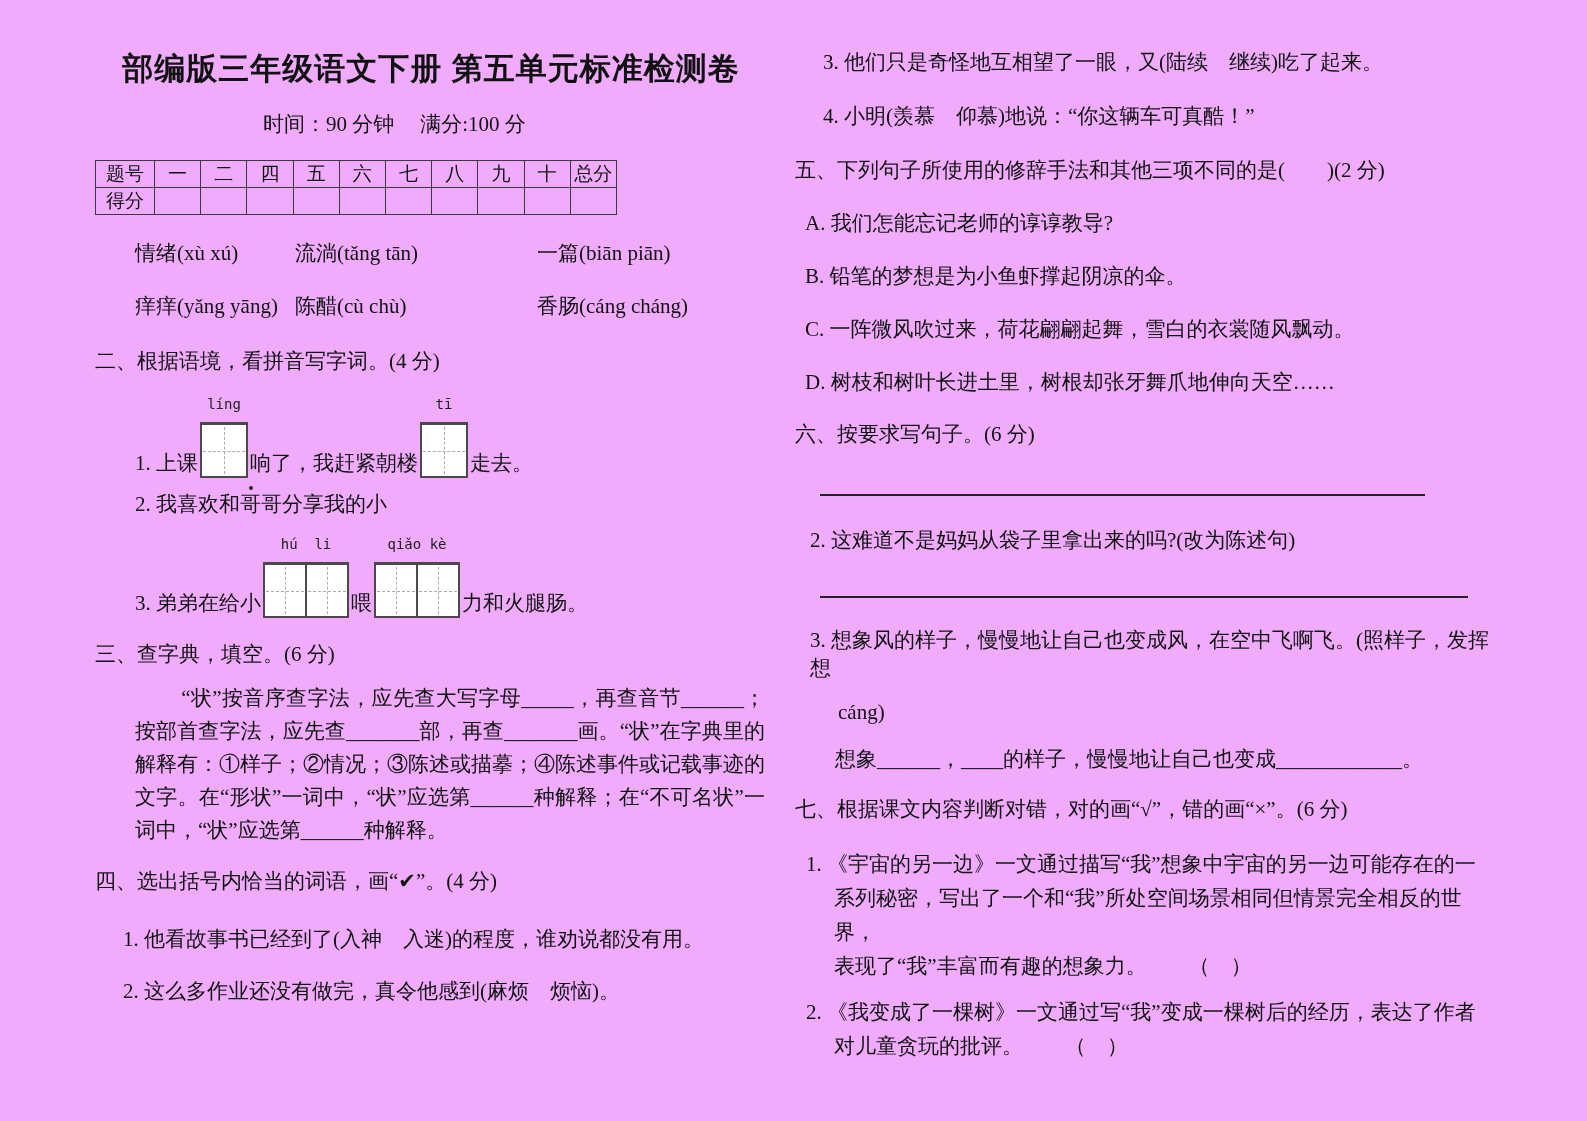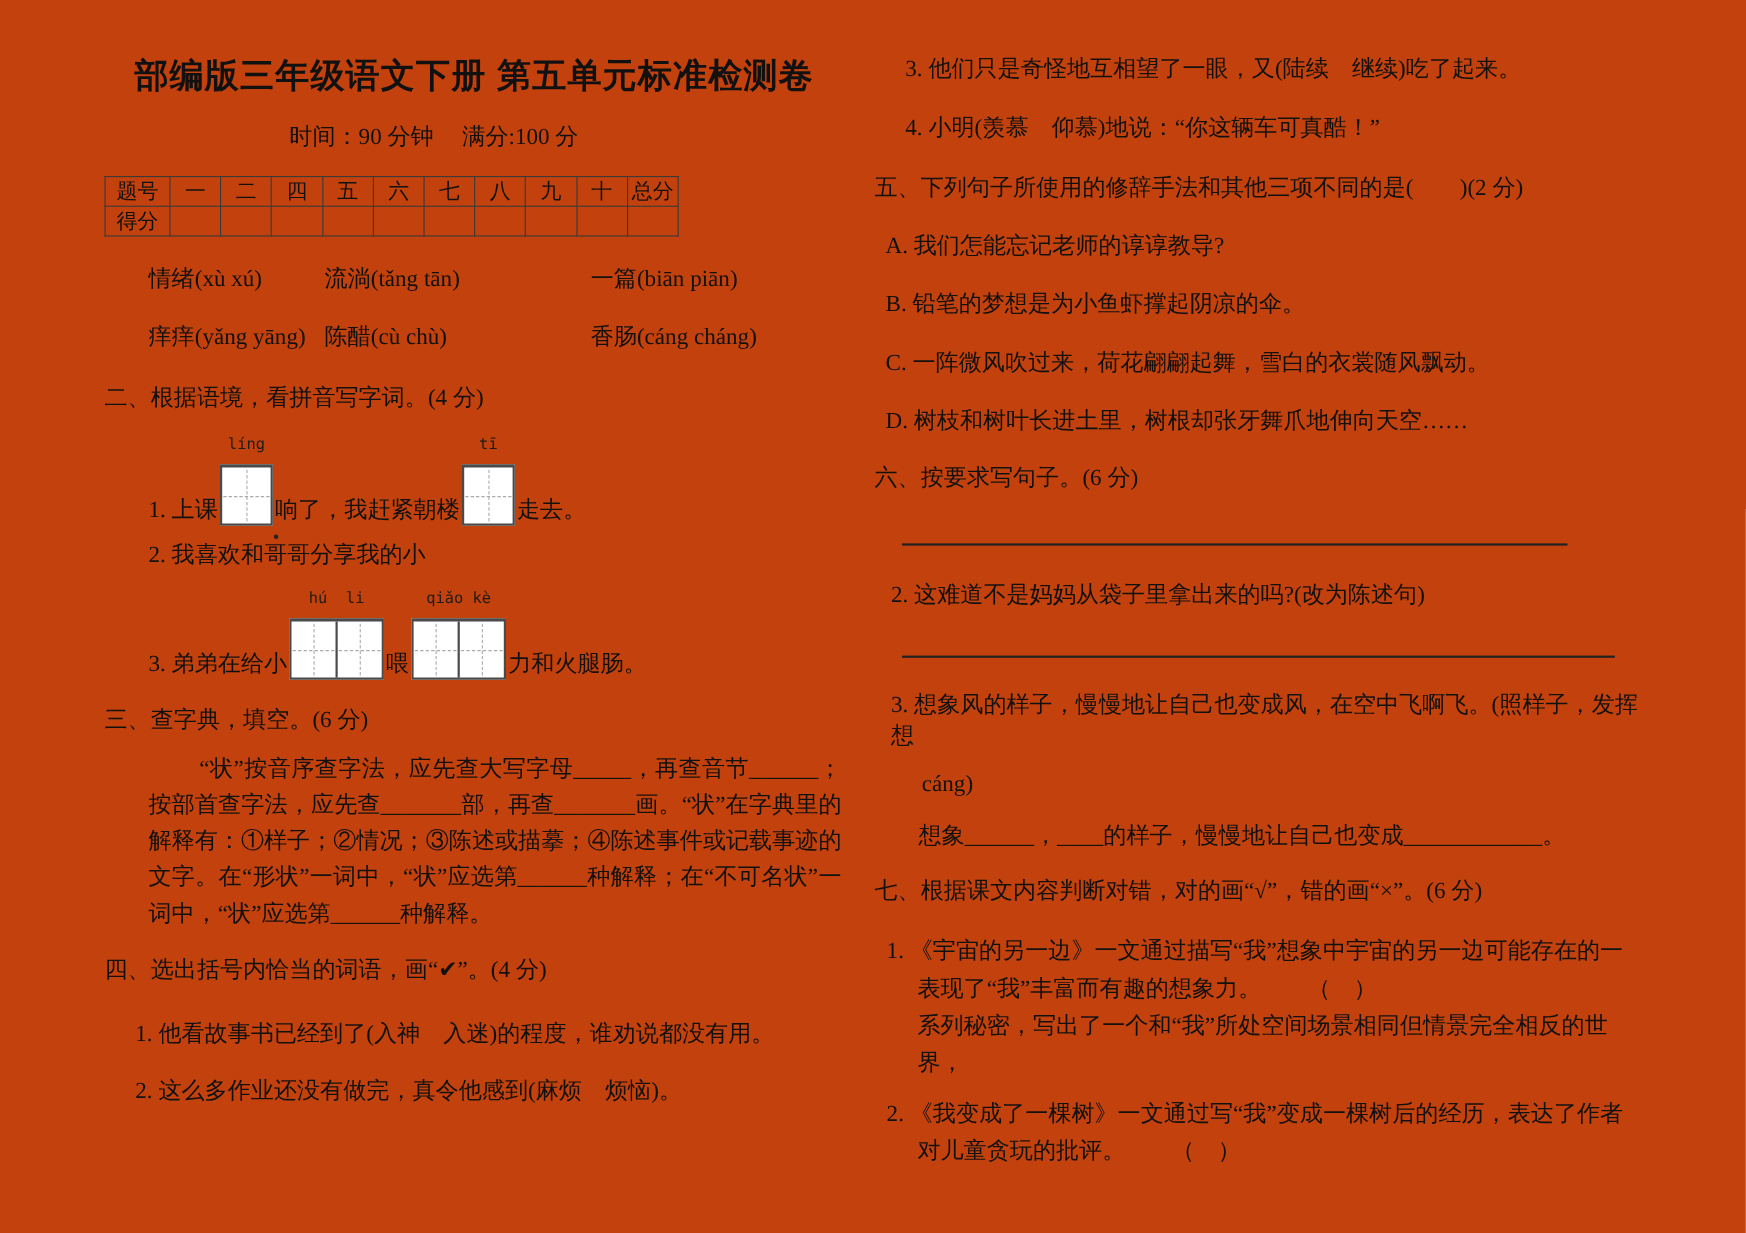--- a/index.html
+++ b/index.html
@@ -1,21 +1,21 @@
 <!DOCTYPE html>
 <html><head>
 <meta charset="utf-8">
 <style>
   html,body { margin:0; padding:0; }
   body {
     width:1587px; height:1121px; background:#ffffff; color:#111;
     font-family:"Liberation Serif","DejaVu Serif",serif;
     font-size:21px;
   }
-  .page { position:relative; width:1587px; height:1121px; background:#c2410c; overflow:hidden; }
+  .page { position:relative; width:1587px; height:1121px; background:#f0abfc; overflow:hidden; }
   .col { position:absolute; top:40px; }
   .col-left  { left:95px;  width:672px; }
   .col-right { left:795px; width:700px; }
 
   .title {
     font-family:"Liberation Sans","DejaVu Sans",sans-serif;
     font-weight:900; font-size:31px; text-align:center;
     margin:8px 0 0 0; letter-spacing:1px;
   }
   .meta { display:flex; gap:26px; margin:20px 0 0 168px; }
@@ -215,22 +215,22 @@
     <div class="ans-line ans1"></div>
     <div class="s6-item" style="margin-top:30px;">2. 这难道不是妈妈从袋子里拿出来的吗?(改为陈述句)</div>
     <div class="ans-line ans2"></div>
     <div class="s6-item" style="margin-top:28px;">3. 想象风的样子，慢慢地让自己也变成风，在空中飞啊飞。(照样子，发挥想</div>
     <div class="s6-item3b">cáng)</div>
     <div class="s6-fill">想象______，____的样子，慢慢地让自己也变成____________。</div>
 
     <div class="sec-heading mt22">七、根据课文内容判断对错，对的画“√”，错的画“×”。(6 分)</div>
     <div class="s7-item">
       <div>1. 《宇宙的另一边》一文通过描写“我”想象中宇宙的另一边可能存在的一</div>
+      <div class="cont">系列秘密，写出了一个和“我”所处空间场景相同但情景完全相反的世界，</div>
       <div class="cont">表现了“我”丰富而有趣的想象力。　　（　）</div>
-      <div class="cont">系列秘密，写出了一个和“我”所处空间场景相同但情景完全相反的世界，</div>
     </div>
     <div class="s7-item second">
       <div>2. 《我变成了一棵树》一文通过写“我”变成一棵树后的经历，表达了作者</div>
       <div class="cont">对儿童贪玩的批评。　　（　）</div>
     </div>
 
   </div>
 </div>
 
 </body></html>

